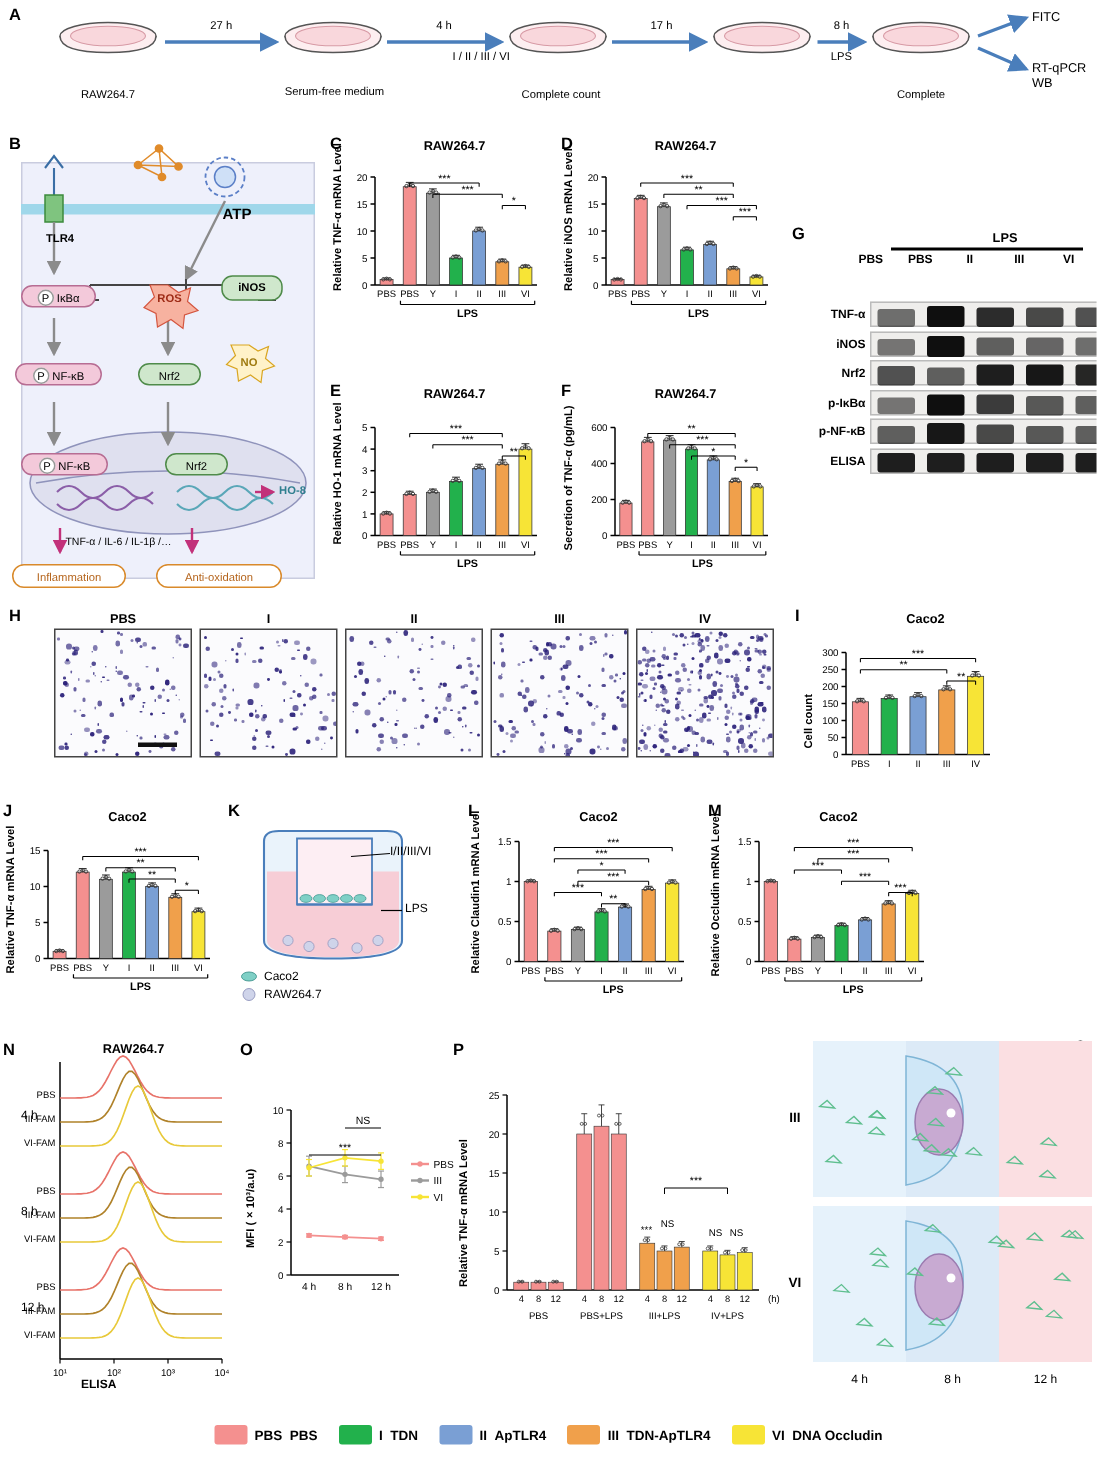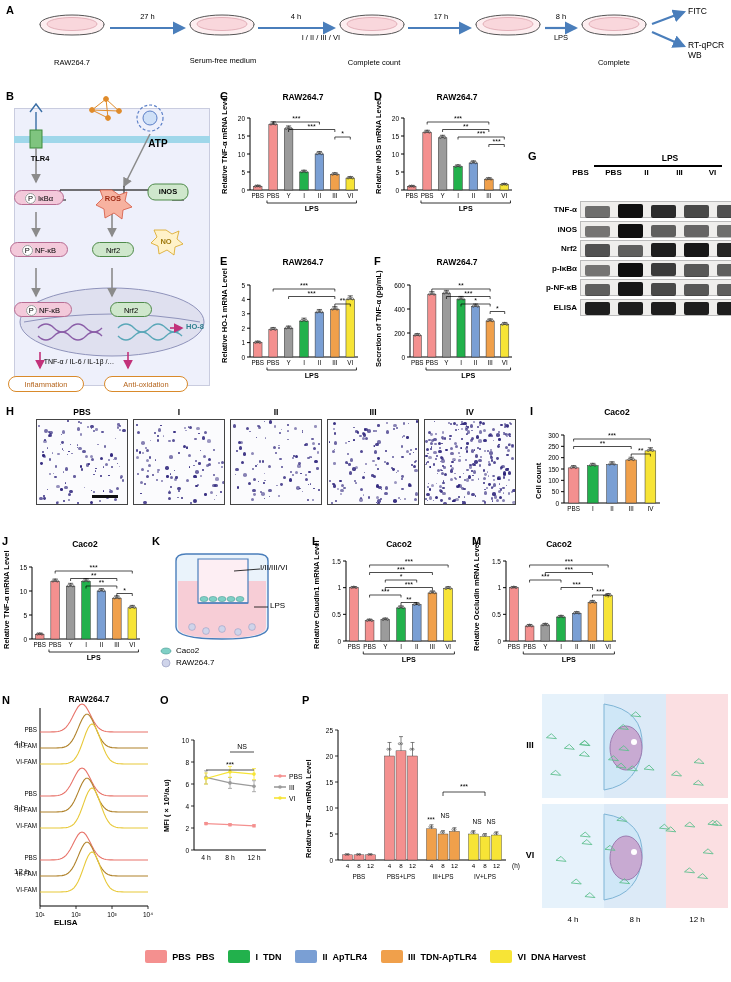--- a/index.html
+++ b/index.html
@@ -2029,16 +2029,16 @@
         <span class="legname">ApTLR4</span>
       </div>
       <div class="legitem">
         <span class="swatch" style="background: rgb(240, 160, 75);"></span>
         <span class="legname">III</span>
         <span class="legname">TDN-ApTLR4</span>
       </div>
       <div class="legitem">
         <span class="swatch" style="background: rgb(247, 228, 54);"></span>
         <span class="legname">VI</span>
-        <span class="legname">DNA Harvest</span>
+        <span class="legname">DNA Occludin</span>
       </div>
     </div>
 </div>
 
 </body></html>

